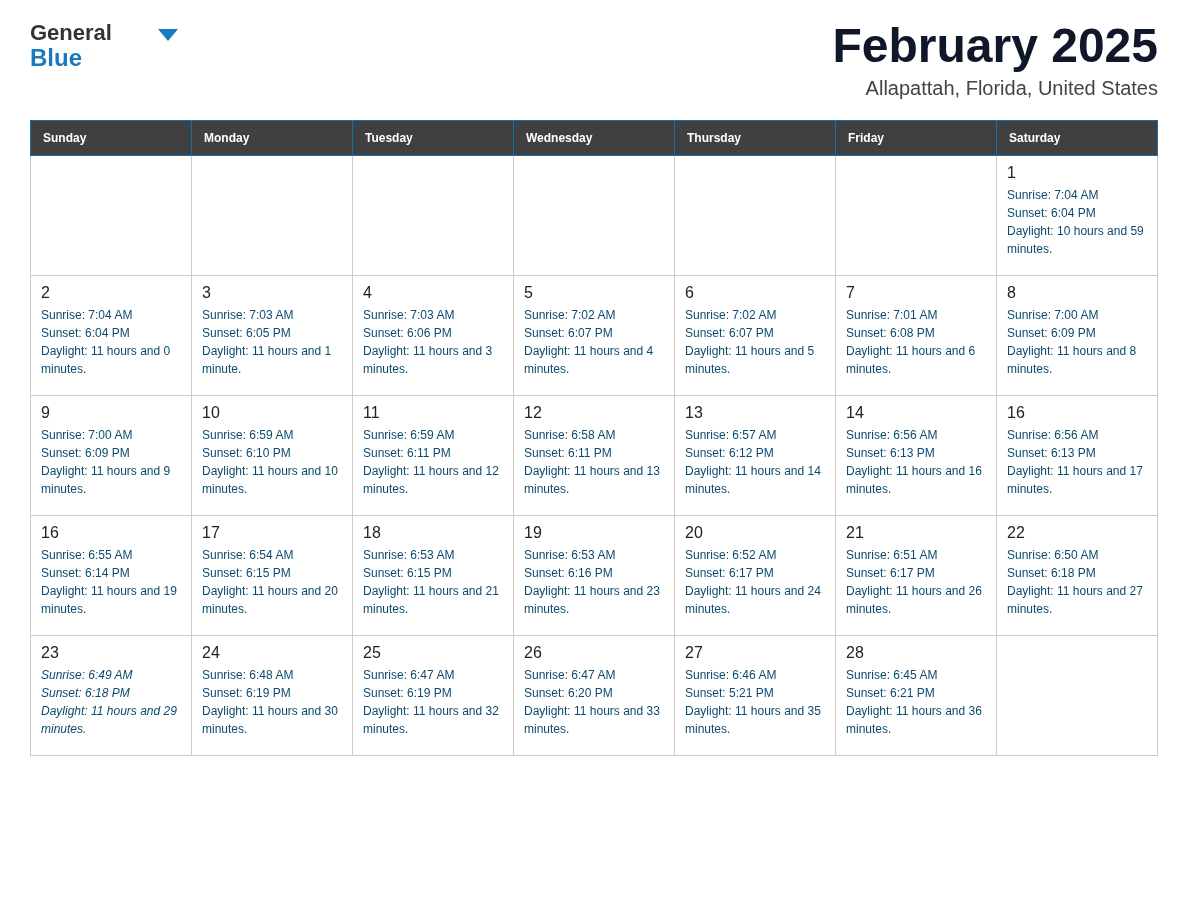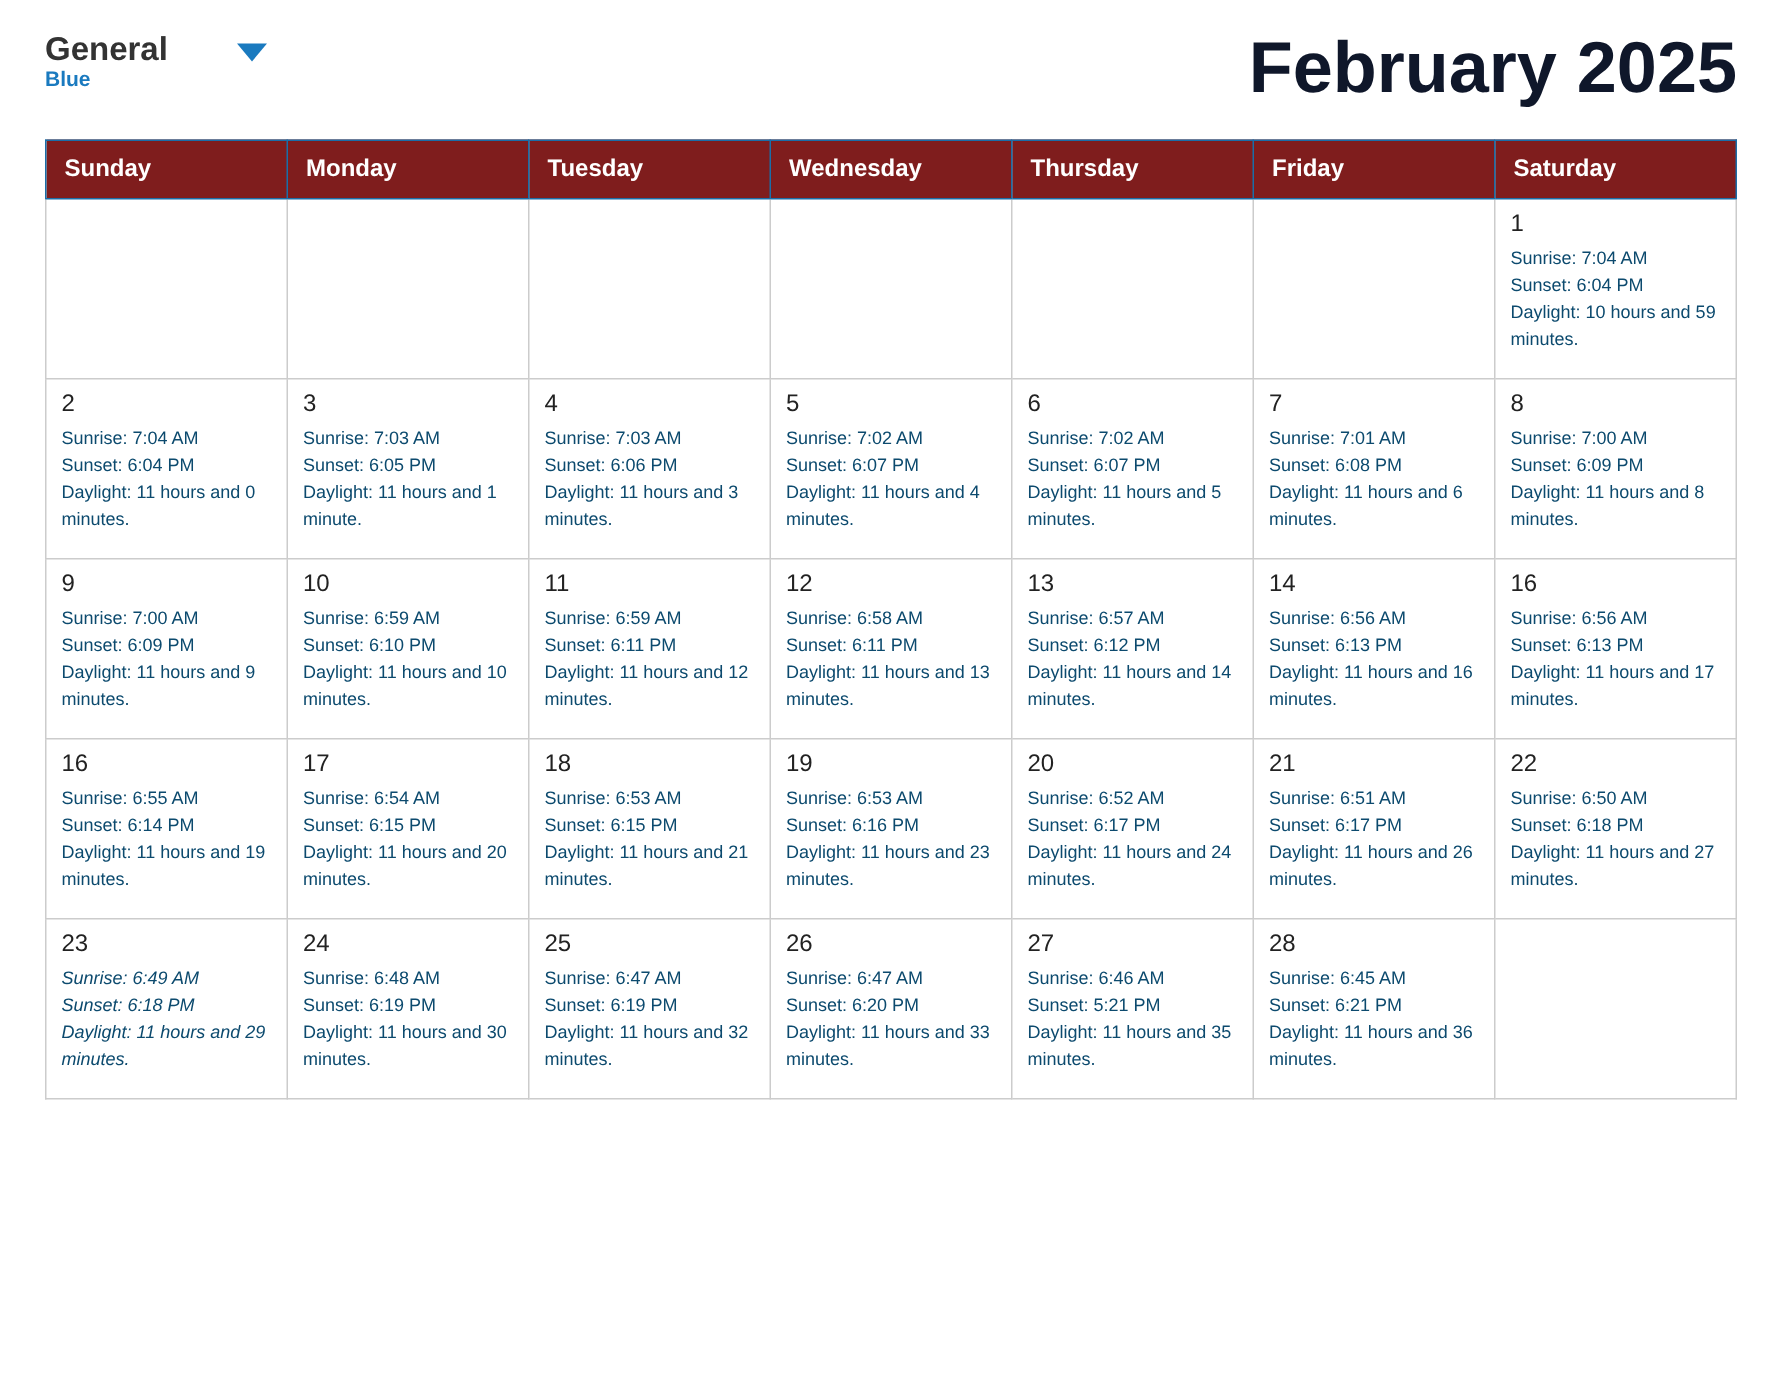--- a/index.html
+++ b/index.html
@@ -15,21 +15,21 @@
       justify-content: space-between;
       align-items: flex-start;
       margin-bottom: 20px;
     }
     .logo-text-general {
       font-size: 22px;
       font-weight: bold;
       color: #333;
     }
     .logo-text-blue {
-      font-size: 14px;
+      font-size: 24px;
       font-weight: bold;
       color: #1a7abf;
     }
     .title-section {
       text-align: right;
     }
     .calendar-title {
       font-size: 48px;
       font-weight: bold;
       color: #0f172a;
@@ -39,23 +39,23 @@
       font-size: 20px;
       color: #444;
       margin-top: 4px;
     }
     .calendar {
       width: 100%;
       border-collapse: collapse;
       border: 1px solid #aaa;
     }
     .calendar th {
-      background-color: #7f1d1d;
+      background-color: #404040;
       color: #fff;
-      font-size: 16px;
+      font-size: 12px;
       font-weight: bold;
       padding: 10px 12px;
       text-align: left;
       border: 1px solid #1a6ea8;
     }
     .calendar td {
       vertical-align: top;
       padding: 8px 10px;
       border: 1px solid #ccc;
       width: 14.28%;
@@ -107,20 +107,21 @@
     <div class="logo-line1">
       <span class="logo-text-general">General</span>
       <span class="arrow-icon"></span>
     </div>
     <div class="logo-line2">
       <span class="logo-text-blue">Blue</span>
     </div>
   </div>
   <div class="title-section">
     <div class="calendar-title">February 2025</div>
+    <div class="calendar-subtitle">Allapattah, Florida, United States</div>
   </div>
 </div>
 
 <table class="calendar">
   <thead>
     <tr>
     <th>Sunday</th>
         <th>Monday</th>
         <th>Tuesday</th>
         <th>Wednesday</th>

